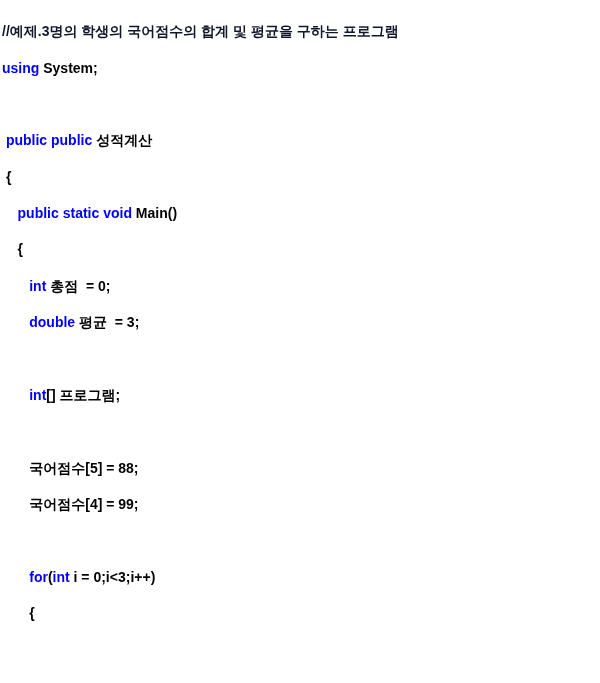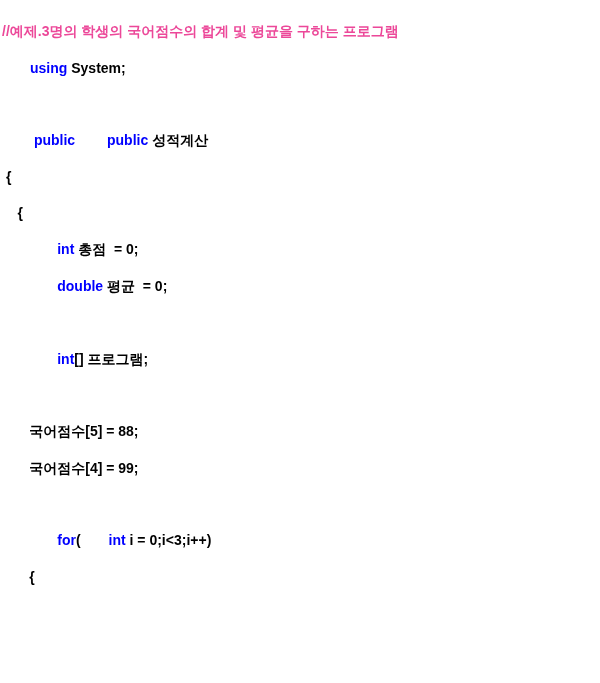--- a/index.html
+++ b/index.html
@@ -12,35 +12,36 @@
   .code-editor {
     background: #ffffff;
     padding: 4px 2px;
     line-height: 1.3;
     white-space: pre;
     font-family: "Malgun Gothic", "Arial", sans-serif;
     font-weight: bold;
     position: relative;
   }
   .code-line { display: block; color: #000; }
-  .comment { color: #ec4899; }
-  .keyword { color: #0000ff; margin-left: 28px; }
+  .comment { color: #0f172a; }
+  .keyword { color: #0000ff; }
 </style>
 </head>
 <body>
 
 <div class="code-editor">
 <span class="code-line comment">//예제.3명의 학생의 국어점수의 합계 및 평균을 구하는 프로그램</span>
 <span class="code-line"><span class="keyword">using</span><span> System;</span></span>
 <span class="code-line"> </span>
 <span class="code-line"> <span class="keyword">public</span><span class="keyword"> public </span><span>성적계산</span></span>
 <span class="code-line"> <span>{</span></span>
+<span class="code-line">    <span class="keyword">public</span><span class="keyword"> static </span><span class="keyword">void </span><span>Main()</span></span>
 <span class="code-line">    <span>{</span></span>
 <span class="code-line">       <span class="keyword">int</span><span> 총점  = 0;</span></span>
-<span class="code-line">       <span class="keyword">double</span><span> 평균  = 0;</span></span>
+<span class="code-line">       <span class="keyword">double</span><span> 평균  = 3;</span></span>
 <span class="code-line"> </span>
 <span class="code-line">       <span class="keyword">int</span><span>[] </span><span>프로그램;</span></span>
 <span class="code-line"> </span>
 <span class="code-line">       <span>국어점수[5] = 88;</span></span>
 <span class="code-line">       <span>국어점수[4] = 99;</span></span>
 <span class="code-line"> </span>
 <span class="code-line">       <span class="keyword">for</span><span>(</span><span class="keyword">int</span><span> i = 0;i&lt;3;i++)</span></span>
 <span class="code-line">       <span>{</span></span>
 
 

